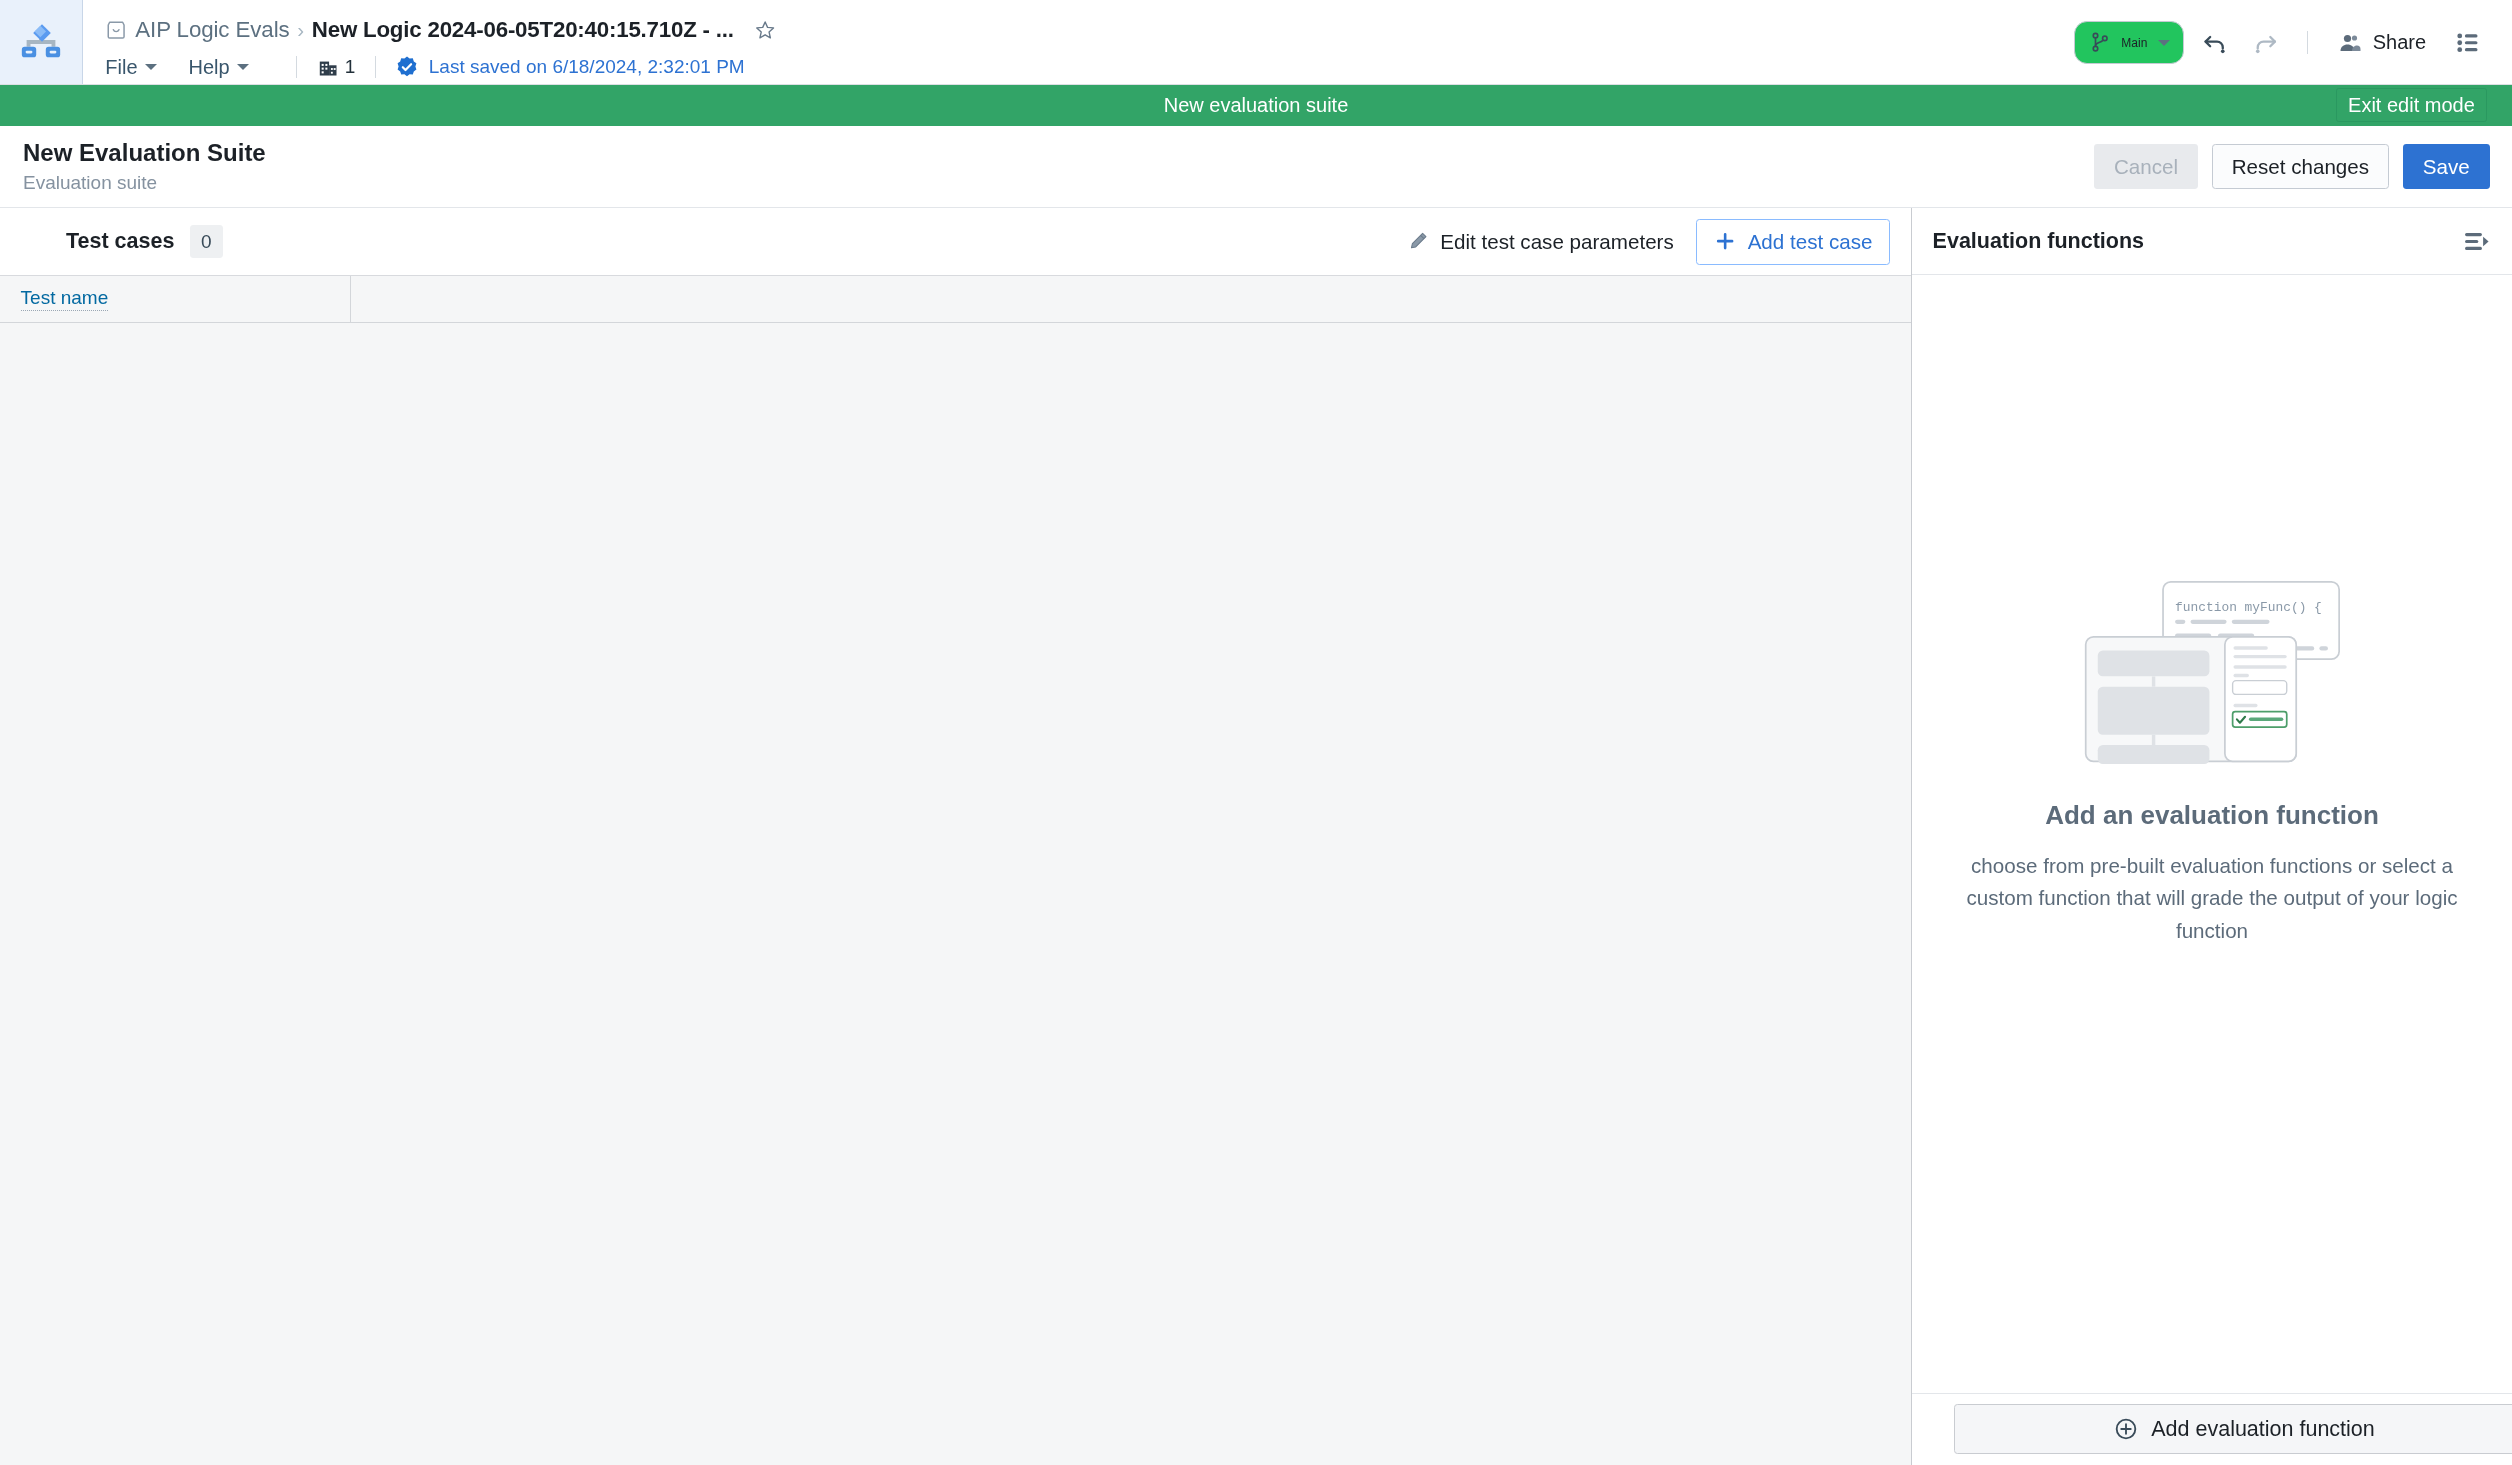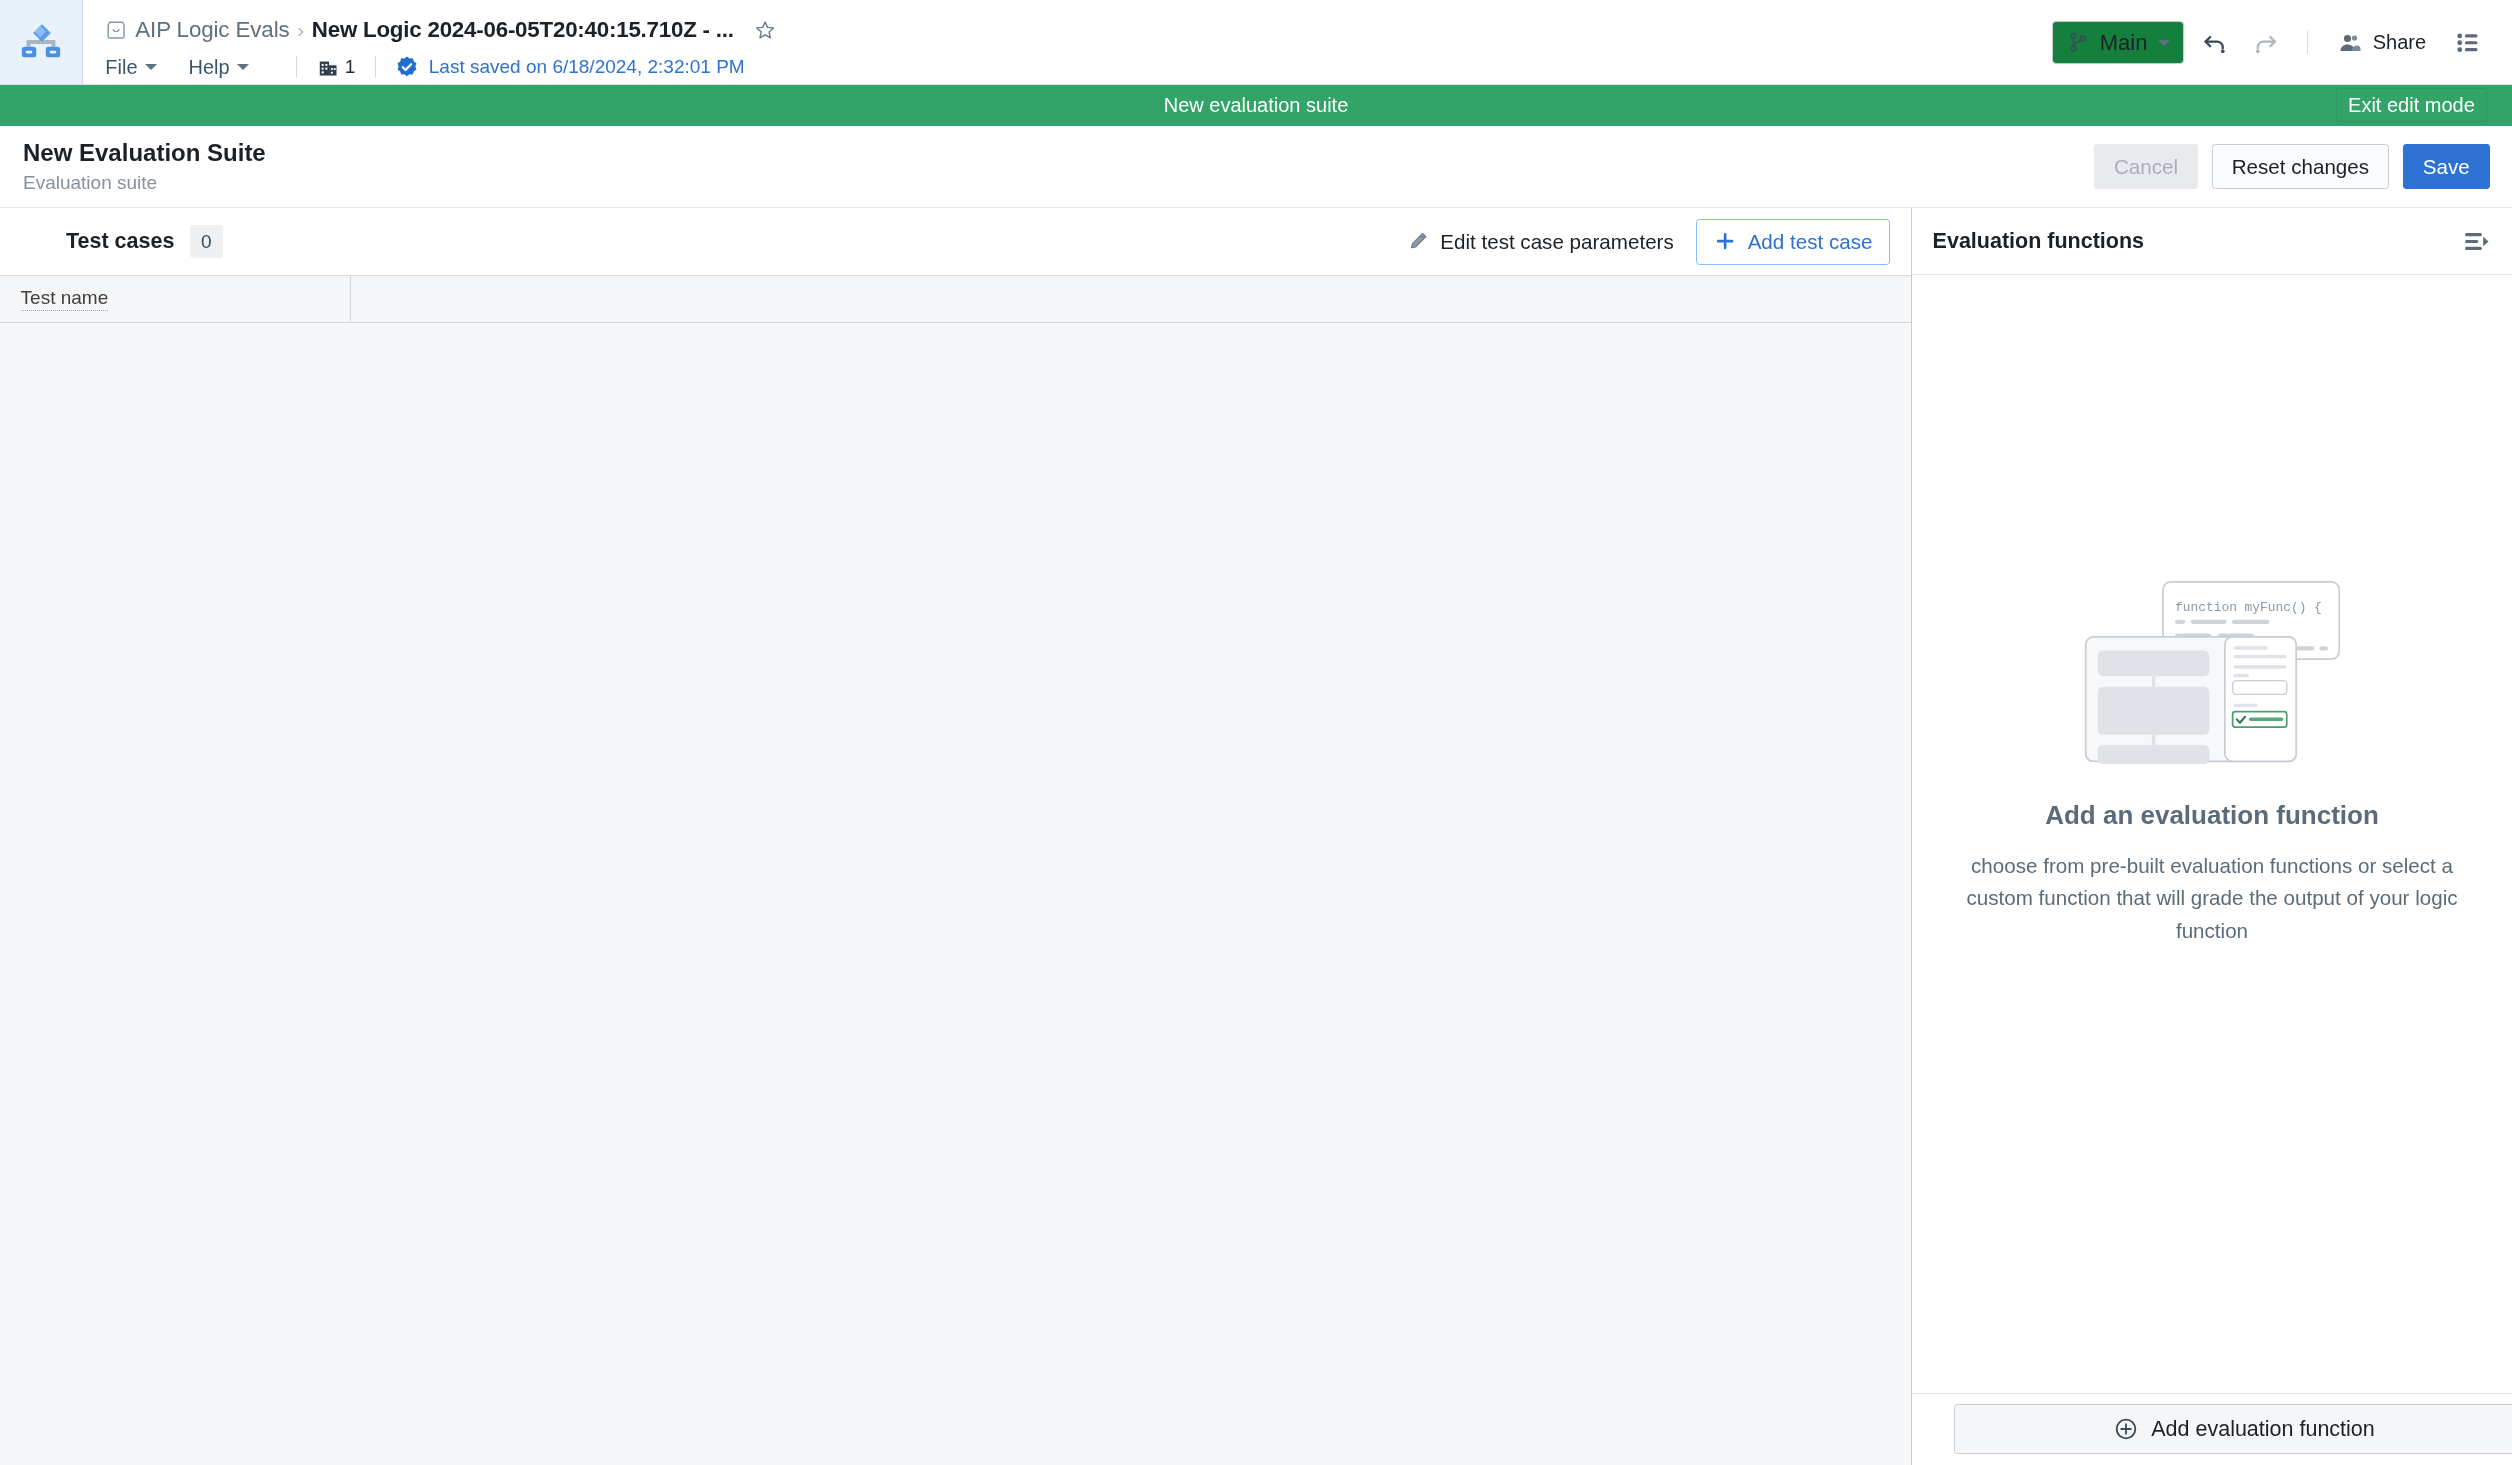--- a/index.html
+++ b/index.html
@@ -97,24 +97,24 @@
     align-items: center;
     gap: 0;
     padding-right: 22.3px;
     height: 85px;
   }
   .branch-btn {
     display: flex; align-items: center; gap: 10.3px;
     height: 43px;
     padding: 0 13.7px;
     border: 0.9px solid #c5cbd3;
-    border-radius: 4px;
-    font-size: 22px;
+    border-radius: 13px;
+    font-size: 12px;
     color: #1c2127;
-    background: #15803d;
+    background: #22c55e;
   }
   .icon-btn {
     width: 43px; height: 43px;
     display: flex; align-items: center; justify-content: center;
     margin-left: 8.6px;
     background: transparent;
     border: none;
   }
   .share-btn {
     display: flex; align-items: center; gap: 10.3px;
@@ -241,21 +241,21 @@
     background: #f5f6f7;
   }
   .tc-col-name {
     width: 351px;
     display: flex; align-items: center;
     padding-left: 20.6px;
     border-right: 0.9px solid #d3d6da;
   }
   .tc-col-name span {
     font-size: 19px;
-    color: #404040;
+    color: #0369a1;
     border-bottom: 1.7px dotted #9aa7b4;
     padding-bottom: 1.7px;
   }
   .tc-col-rest { flex: 1; }
   .tc-body { flex: 1; background: #f5f6f7; }
 
   
   .right-pane {
     width: 601px;
     min-width: 601px;

